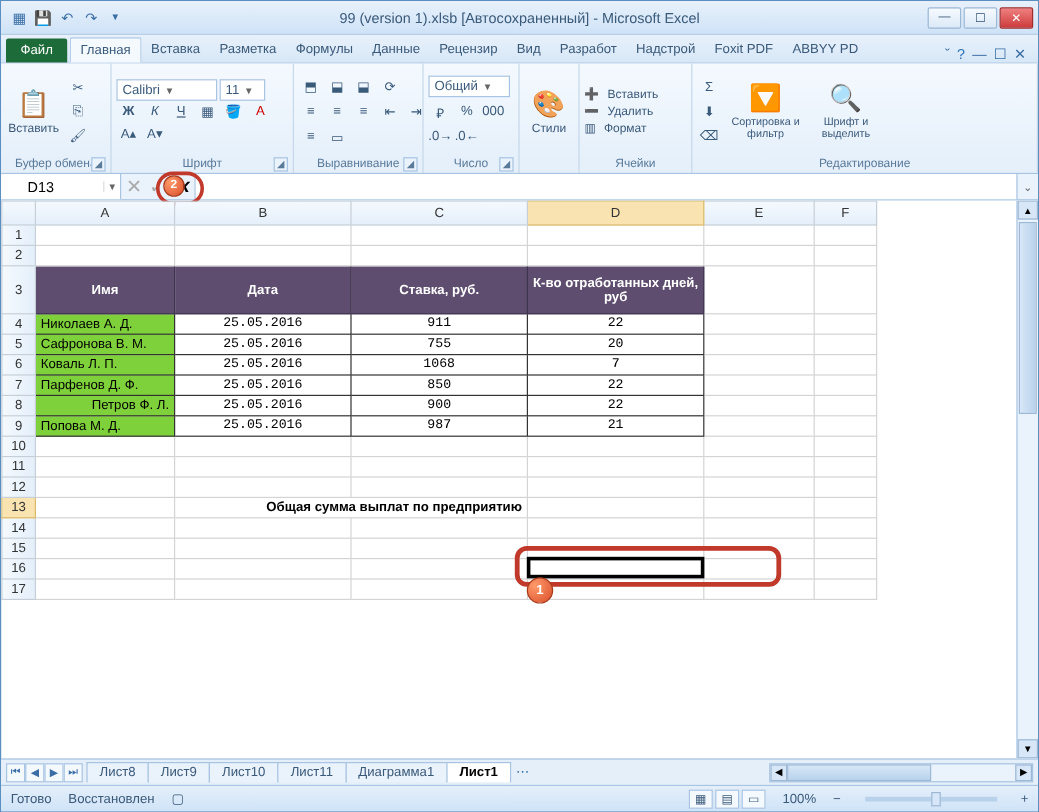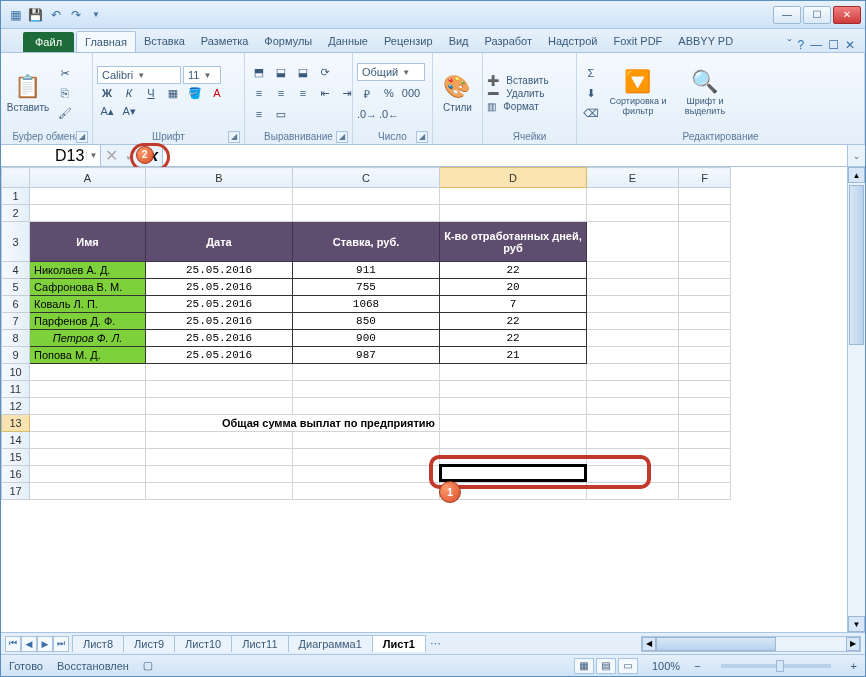--- a/index.html
+++ b/index.html
@@ -9,21 +9,21 @@
   .window { width: 866px; height: 677px; border: 1px solid #5b8ec1; background: #fff; display: flex; flex-direction: column; }
   .titlebar { height: 28px; background: linear-gradient(#e8f1fb, #cfe3f7); display: flex; align-items: center; border-bottom: 1px solid #a7c4e2; position: relative; }
   .qat { display: flex; align-items: center; gap: 2px; padding-left: 6px; }
   .qat-icon { width: 18px; height: 18px; display: flex; align-items: center; justify-content: center; font-size: 12px; color: #3a6ea5; }
   .title-center { position: absolute; left: 0; right: 0; text-align: center; font-size: 12px; color: #3a5a7a; pointer-events: none; }
   .win-controls { margin-left: auto; display: flex; gap: 2px; padding-right: 4px; }
   .win-btn { width: 28px; height: 18px; border: 1px solid #9db8d4; border-radius: 2px; background: linear-gradient(#f6fafe,#dbe9f7); display: flex; align-items: center; justify-content: center; font-size: 10px; color: #34536f; }
   .win-btn.close { background: linear-gradient(#f08080,#cd3b3b); color: #fff; border-color: #a02c2c; }
   
   
-  .ribbon-tabs { height: 24px; background: linear-gradient(#e8f1fb,#d7e7f7); display: flex; align-items: flex-end; padding-left: 22px; font-size: 11px; border-bottom: 1px solid #a7c4e2; }
+  .ribbon-tabs { height: 24px; background: linear-gradient(#e8f1fb,#d7e7f7); display: flex; align-items: flex-end; padding-left: 4px; font-size: 11px; border-bottom: 1px solid #a7c4e2; }
   .file-tab { background: #1e6b3a; color: #fff; padding: 4px 12px; border-radius: 2px 2px 0 0; margin-right: 2px; }
   .rtab { padding: 4px 8px; color: #3a5a7a; cursor: default; margin-top: 20px; }
   .rtab.active { background: #f4f9fe; border: 1px solid #a7c4e2; border-bottom: none; border-radius: 2px 2px 0 0; }
   .ribbon-help { margin-left: auto; display: flex; gap: 6px; padding-right: 10px; color: #3a6ea5; font-size: 12px; align-items: center; }
   
   
   .ribbon { height: 92px; background: linear-gradient(#f4f9fe,#e4effa); border-bottom: 1px solid #a7c4e2; display: flex; font-size: 11px; color: #3a5a7a; }
   .rgroup { border-right: 1px solid #c6d8ea; display: flex; flex-direction: column; padding: 2px 4px 0 4px; }
   .rgroup-body { flex: 1; display: flex; align-items: center; gap: 4px; }
   .rgroup-label { text-align: center; font-size: 10px; color: #5a7a9a; padding-bottom: 2px; position: relative; }
@@ -32,21 +32,21 @@
   .btn-big .ic { font-size: 22px; }
   .stack { display: flex; flex-direction: column; gap: 2px; }
   .row { display: flex; gap: 2px; align-items: center; }
   .combo { height: 18px; border: 1px solid #a7c4e2; background: #fff; display: flex; align-items: center; padding: 0 4px; font-size: 11px; }
   .combo .dd { margin-left: 4px; font-size: 8px; color: #666; }
   .mini { width: 20px; height: 18px; border: 1px solid transparent; display: flex; align-items: center; justify-content: center; font-size: 11px; color: #3a5a7a; }
   
   
   .fbar-row { height: 22px; border-bottom: 1px solid #a7c4e2; display: flex; align-items: stretch; background: #eaf2fb; }
   .namebox { width: 100px; border-right: 1px solid #a7c4e2; display: flex; align-items: center; background: #fff; }
-  .namebox-input { flex: 1; padding-left: 22px; font-size: 16px; margin-left: 32px; }
+  .namebox-input { flex: 1; padding-left: 22px; font-size: 12px; }
   .namebox-dd { width: 14px; text-align: center; font-size: 8px; color: #666; border-left: 1px solid #ddd; }
   .fbar-icons { display: flex; align-items: center; padding: 0 4px; gap: 6px; position: relative; }
   .fx-wrap { position: relative; }
   .fx-circle { position: absolute; left: -14px; top: -4px; width: 40px; height: 28px; border: 3px solid #c0392b; border-radius: 14px; pointer-events: none; }
   .fx-badge { position: absolute; left: -8px; top: -1px; width: 18px; height: 18px; border-radius: 50%; background: radial-gradient(circle at 30% 30%, #ff9a6a, #d94e2a); color: #fff; font-size: 10px; font-weight: bold; display: flex; align-items: center; justify-content: center; border: 1px solid #a83a1c; }
   .fbar { flex: 1; background: #fff; border-left: 1px solid #a7c4e2; }
   .fbar-expand { width: 18px; border-left: 1px solid #a7c4e2; display: flex; align-items: center; justify-content: center; font-size: 9px; color: #666; }
   
   
   .grid-area { flex: 1; display: flex; overflow: hidden; position: relative; }
@@ -98,20 +98,21 @@
 <div class="window">
 
   <div class="titlebar">
     <div class="qat">
       <span class="qat-icon">▦</span>
       <span class="qat-icon">💾</span>
       <span class="qat-icon">↶</span>
       <span class="qat-icon">↷</span>
       <span class="qat-icon" style="font-size:8px;">▼</span>
     </div>
+    <div class="title-center">99 (version 1).xlsb [Автосохраненный]  -  Microsoft Excel</div>
     <div class="win-controls">
       <div class="win-btn">—</div>
       <div class="win-btn">☐</div>
       <div class="win-btn close">✕</div>
     </div>
   </div>
 
   <div class="ribbon-tabs">
     <div class="file-tab">Файл</div>
     <div id="rtabs-holder" style="display: flex;">
@@ -370,21 +371,21 @@
               <td class="rowhdr">7</td>
               <td class="cell td-green" style="text-align: left;">Парфенов Д. Ф.</td>
               <td class="cell td-data">25.05.2016</td>
               <td class="cell td-data">850</td>
               <td class="cell td-data">22</td>
               <td class="cell"></td>
               <td class="cell"></td>
             </tr>
             <tr>
               <td class="rowhdr">8</td>
-              <td class="cell td-green" style="text-align: center; font-style: italic;">Петров Ф. Л.</td>
+              <td class="cell td-green" style="text-align: right;">Петров Ф. Л.</td>
               <td class="cell td-data">25.05.2016</td>
               <td class="cell td-data">900</td>
               <td class="cell td-data">22</td>
               <td class="cell"></td>
               <td class="cell"></td>
             </tr>
             <tr>
               <td class="rowhdr">9</td>
               <td class="cell td-green" style="text-align: left;">Попова М. Д.</td>
               <td class="cell td-data">25.05.2016</td>

